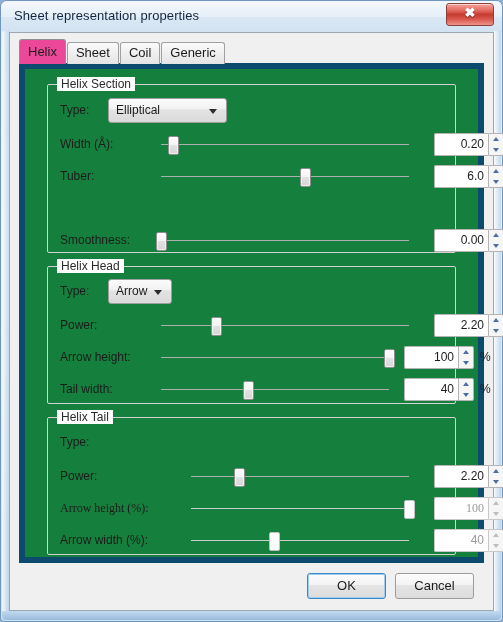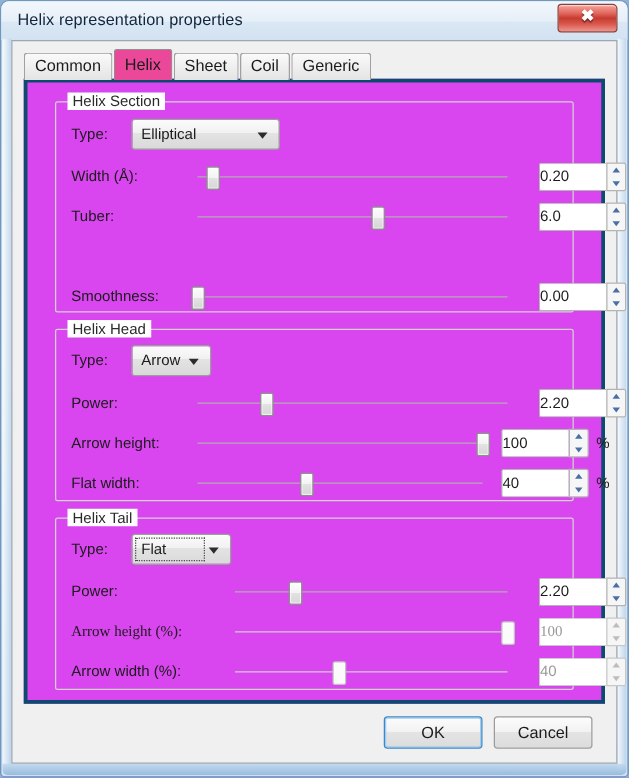--- a/index.html
+++ b/index.html
@@ -110,22 +110,22 @@
     line-height: 23px;
     background: #ec4899;
     border-color: #8f8f8f;
     position: relative;
     z-index: 4;
   }
 
   .tabpanel {
     position: absolute;
     left: 9px; top: 30px; right: 9px; bottom: 47px;
-    background: #d946ef;
-    border: 3px solid #0c4a6e;
+    background: #15803d;
+    border: 6px solid #0c4a6e;
   }
 
   
   .group {
     position: absolute;
     border: 1px solid #d2d2d2;
     border-radius: 2px;
   }
   .group > .legend {
     position: absolute;
@@ -220,21 +220,21 @@
     box-sizing: border-box;
   }
   .spin .field {
     position: absolute;
     left: 0; top: 0; bottom: 0; right: 16px;
     box-sizing: border-box;
     background: #ffffff;
     border: 1px solid #b4b4b4;
     border-right: none;
     border-radius: 2px 0 0 2px;
-    text-align: left;
+    text-align: right;
     font-size: 12px;
     color: #1b1b1b;
     line-height: 21px;
     padding-right: 4px;
     white-space: nowrap;
     overflow: hidden;
   }
   .spin.disabled .field { color: #9a9a9a; border-color: #c8c8c8; }
   .spin .btns {
     position: absolute;
@@ -292,34 +292,33 @@
     border: 1px solid #3c87c8;
     box-shadow: 0 0 0 1px #9fcdf0 inset;
   }
 </style>
 </head>
 <body>
 
 <div class="window">
 
   <div class="titlebar">
-    <div class="title-text">Helix representation properties</div>
+    <div class="title-text">Sheet representation properties</div>
     <div class="close-btn">
       <div class="close-x">✖</div>
     </div>
   </div>
 
   <div class="glass-edge-l"></div>
   <div class="glass-edge-r"></div>
   <div class="glass-edge-b"></div>
 
   <div class="client">
 
     <div class="tabbar">
-      <div class="tab"><span>Common</span></div>
       <div class="tab selected"><span>Helix</span></div>
       <div class="tab"><span>Sheet</span></div>
       <div class="tab"><span>Coil</span></div>
       <div class="tab"><span>Generic</span></div>
     </div>
 
     <div class="tabpanel">
 
       <div class="group" style="left:22px; top:15px; right:22px; height:167px;">
         <div class="legend">Helix Section</div>
@@ -415,46 +414,41 @@
             <div class="field">100</div>
             <div class="btns">
               <div class="up"></div>
               <div class="dn"></div>
             </div>
           </div>
           <div class="unit" style="left:432px;">%</div>
         </div>
 
         <div class="row" style="top:111px;">
-          <div class="lbl">Flat width:</div>
+          <div class="lbl">Tail width:</div>
           <div class="slider" style="left:113px; width:228px; top:0;">
             <div class="track"></div>
             <div class="handle" style="left:38%;"></div>
           </div>
           <div class="spin" style="left:356px; width:70px; top:0;">
             <div class="field">40</div>
             <div class="btns">
               <div class="up"></div>
               <div class="dn"></div>
             </div>
           </div>
           <div class="unit" style="left:432px;">%</div>
         </div>
       </div>
 
       <div class="group" style="left:22px; top:348px; right:22px; height:136px;">
         <div class="legend">Helix Tail</div>
 
         <div class="row" style="top:13px;">
           <div class="lbl">Type:</div>
-          <div class="combo focused" style="left:60px; top:-1px; width:80px;">
-            <span class="focusring"></span>
-            <span class="cval">Flat</span>
-            <span class="carrow"></span>
-          </div>
         </div>
 
         <div class="row" style="top:47px;">
           <div class="lbl">Power:</div>
           <div class="slider" style="left:143px; width:218px; top:0;">
             <div class="track"></div>
             <div class="handle" style="left:22%;"></div>
           </div>
           <div class="spin" style="left:386px; width:70px; top:0;">
             <div class="field">2.20</div>

